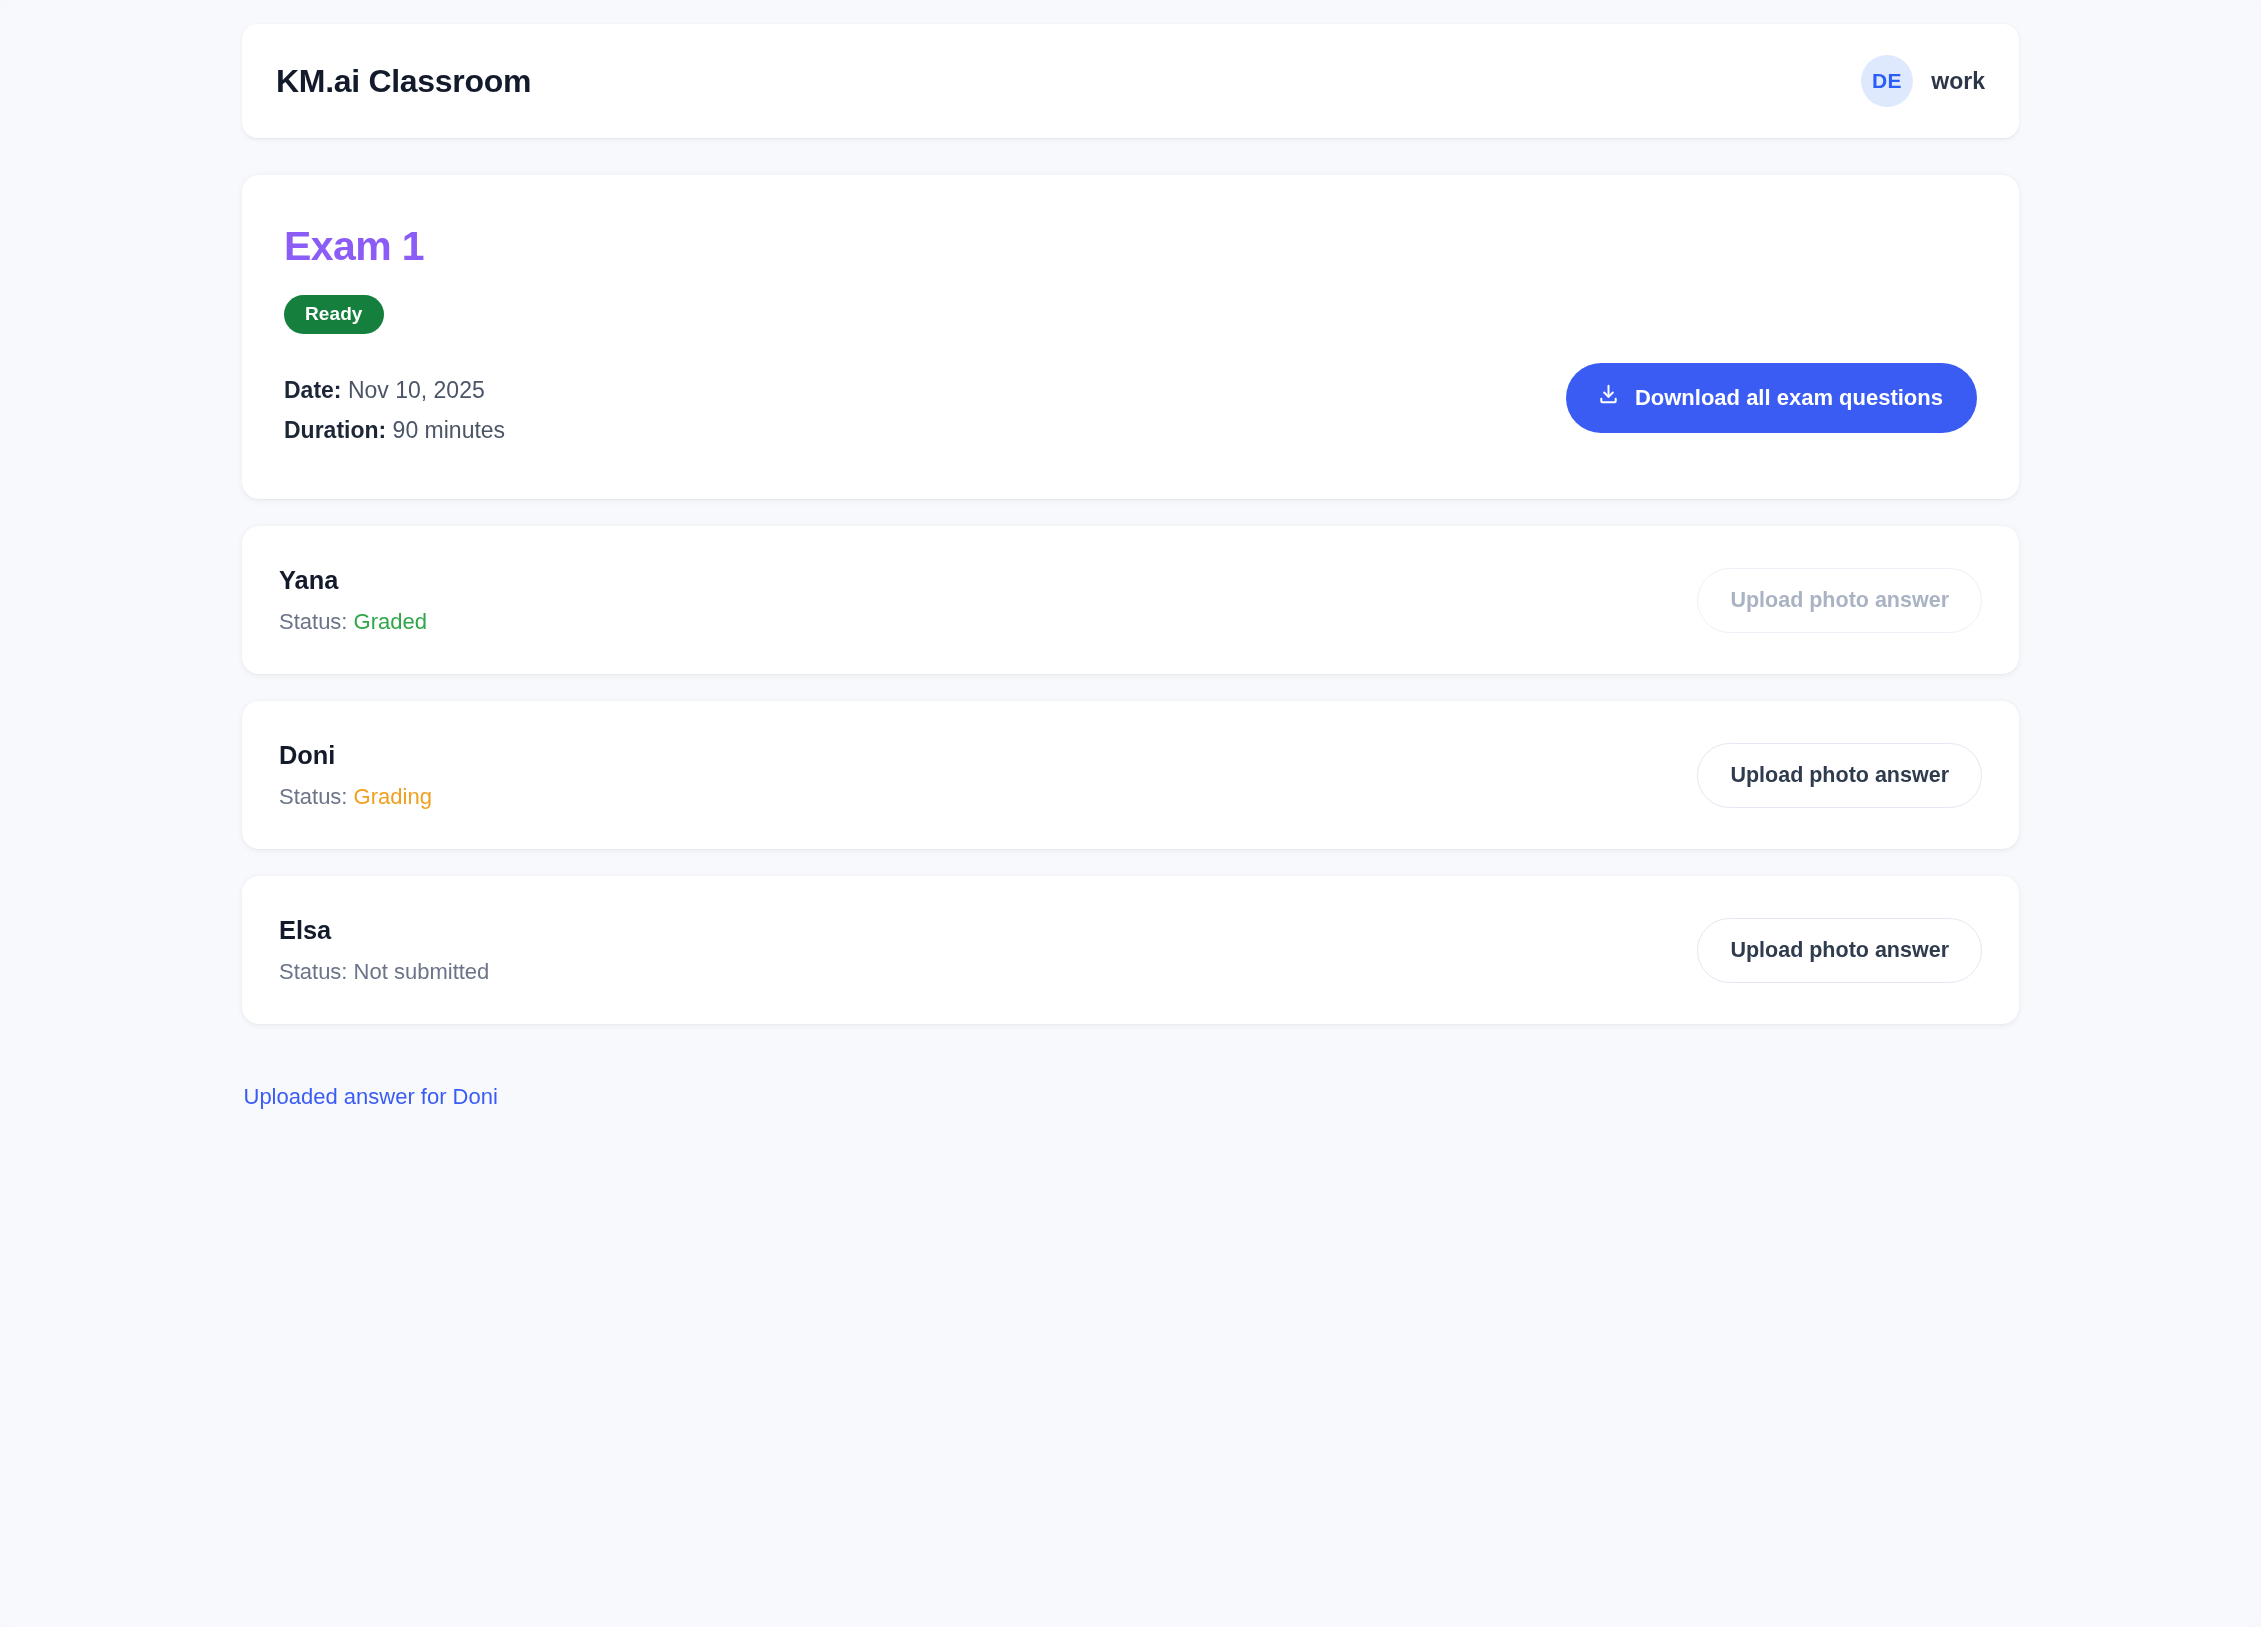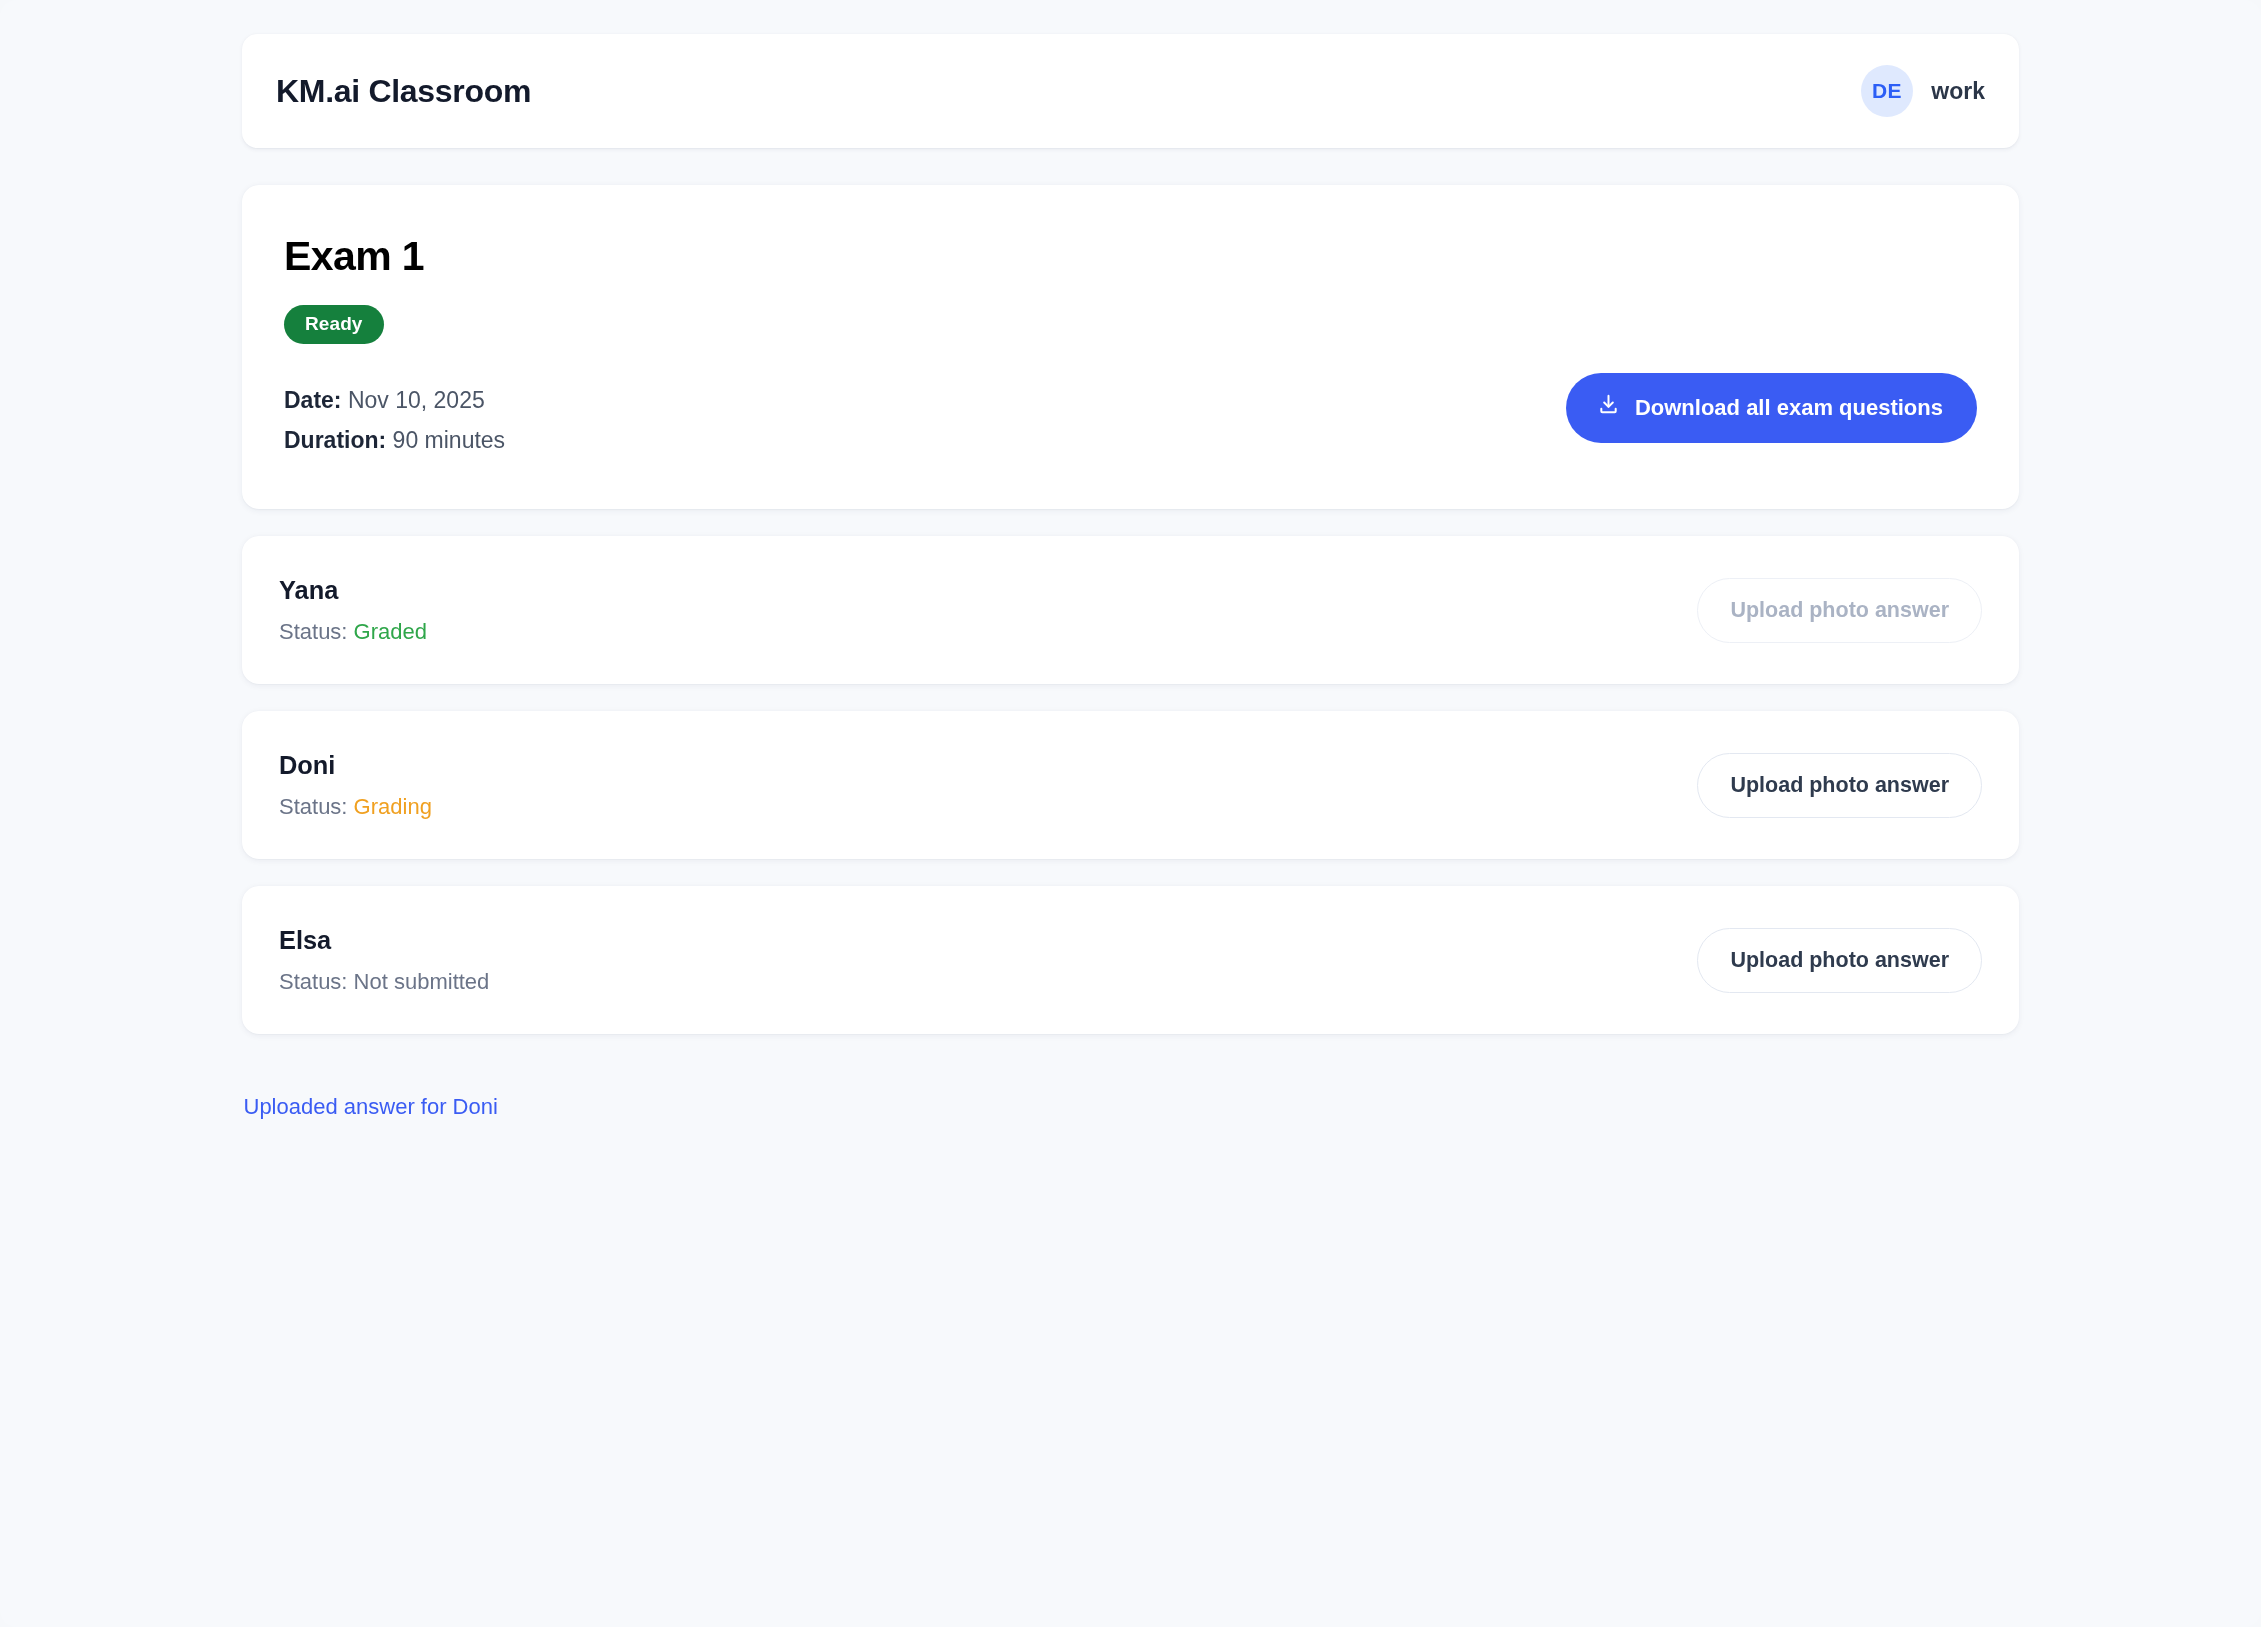--- a/index.html
+++ b/index.html
@@ -17,21 +17,21 @@
     width: 2261px;
     height: 1627px;
     background: #f7f9fc;
     border-radius: 17px;
     overflow: hidden;
   }
 
   .page {
     width: 1777px;
     margin: 0 auto;
-    padding-top: 34px;
+    padding-top: 24px;
   }
 
   
   .app-header {
     background: #ffffff;
     border-radius: 15.4px;
     height: 114px;
     padding: 0 34px;
     display: flex;
     align-items: center;
@@ -96,21 +96,21 @@
     border-radius: 17px;
     padding: 48px 42px 49px 42px;
     position: relative;
     min-height: 311px;
     box-shadow: 0 1.5px 6.2px rgba(30, 45, 80, 0.06), 0 0.8px 1.5px rgba(30,45,80,0.04);
   }
 
   .exam-title {
     font-size: 41px;
     font-weight: 700;
-    color: #000000;
+    color: #8b5cf6;
     letter-spacing: -0.6px;
   }
 
   .badge {
     display: inline-block;
     margin-top: 24.6px;
     background: #15803d;
     color: #ffffff;
     font-size: 19px;
     font-weight: 700;

